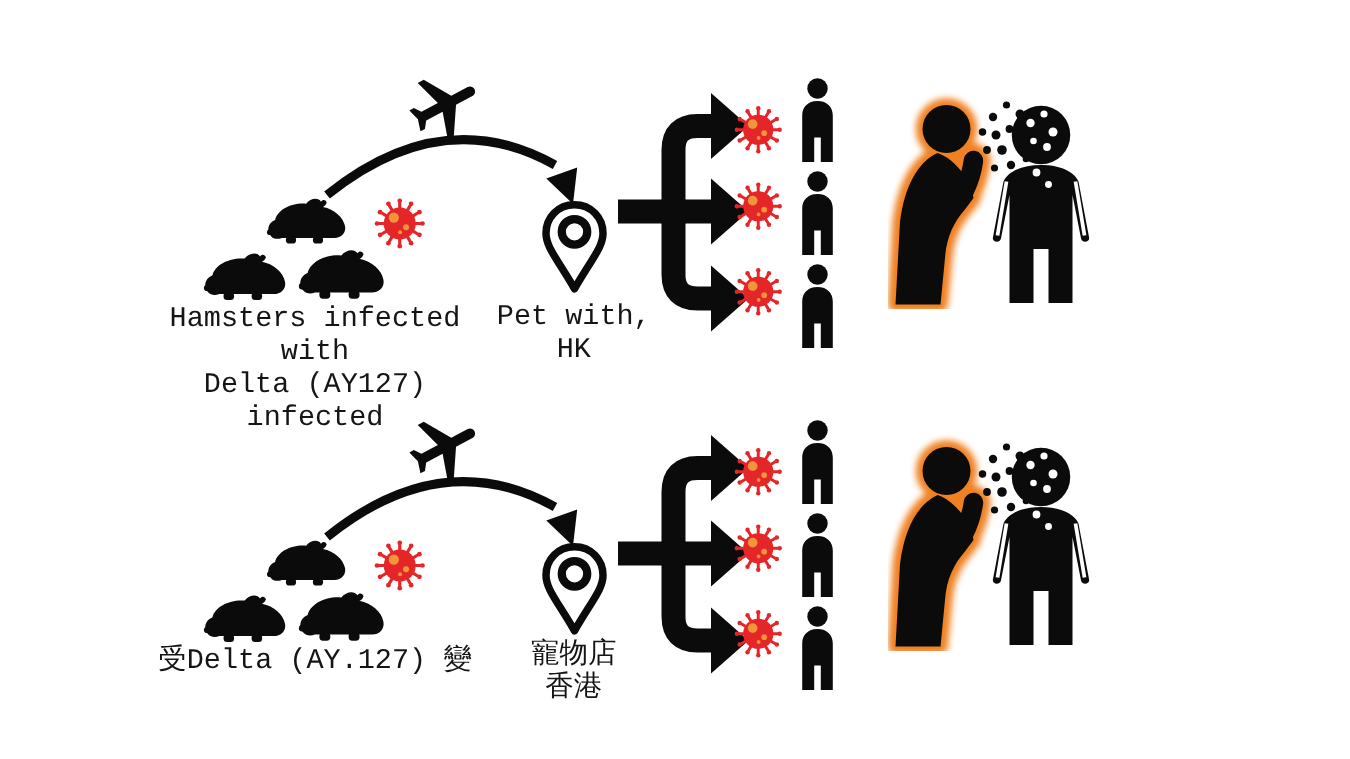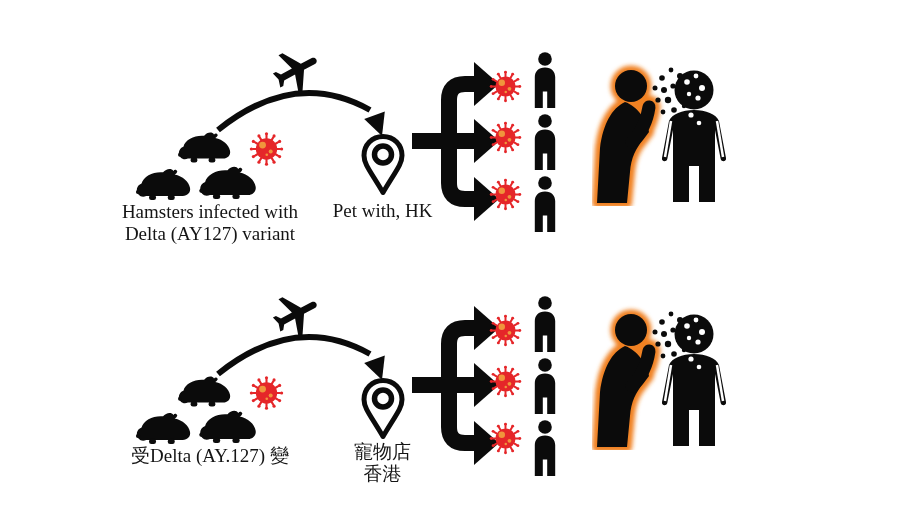--- a/index.html
+++ b/index.html
@@ -1,20 +1,20 @@
 <!DOCTYPE html>
 <html><head>
 <meta charset="utf-8">
 <style>
   html,body{margin:0;padding:0;background:#fff;}
   .stage{position:relative;width:880px;height:506px;background:#ffffff;overflow:hidden;
-         font-family:Liberation Serif, serif;}
+         font-family:Liberation Mono, monospace;}
   .defs{position:absolute;width:0;height:0;overflow:hidden;}
   .row{position:absolute;left:0;top:0;width:900px;height:253px;}
-  .row.second{top:244px;}
+  .row.second{top:228px;}
   .ic{position:absolute;display:block;}
   .caption{position:absolute;text-align:center;font-size:19px;line-height:1.16;color:#151515;}
   .caption .line{display:block;}
 </style>
 </head>
 <body>
 
 <div class="stage">
 
   <svg class="defs" xmlns="http://www.w3.org/2000/svg" aria-hidden="true">
@@ -195,21 +195,21 @@
     <svg class="ic" style="left:527px;top:176px;width:36px;height:56px">
         <use href="#sym-person"></use>
       </svg>
 
     <svg class="ic" style="left:592px;top:60px;width:172px;height:146px">
         <use href="#sym-community"></use>
       </svg>
 
     <div class="caption" style="left:100px;top:201px;width:220px">
       <span class="line">Hamsters infected with</span>
-      <span class="line">Delta (AY127) variant</span>
+      <span class="line">Delta (AY127) infected</span>
     </div>
     <div class="caption" style="left:320px;top:200px;width:125px">
       <span class="line">Pet with, HK</span>
       <span class="line"></span>
     </div>
   </section>
 
   <section class="row second">
     <svg class="ic" style="left:262px;top:44px;width:70px;height:54px">
         <use href="#sym-plane"></use>

